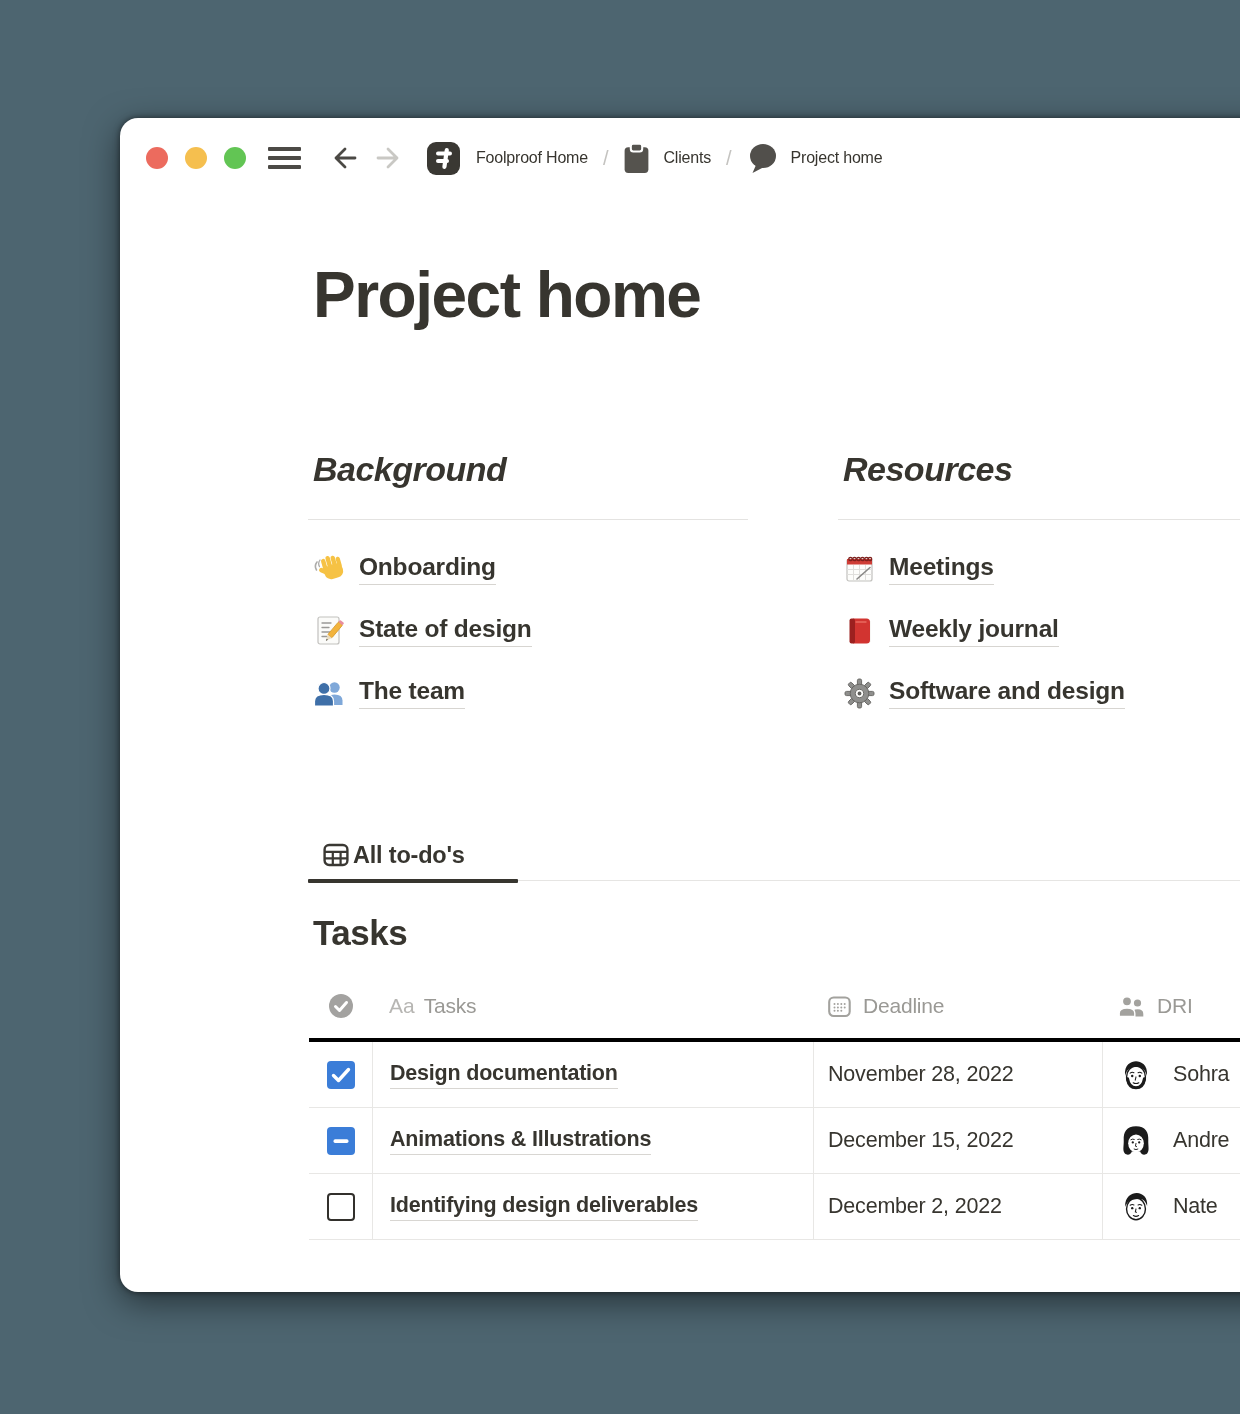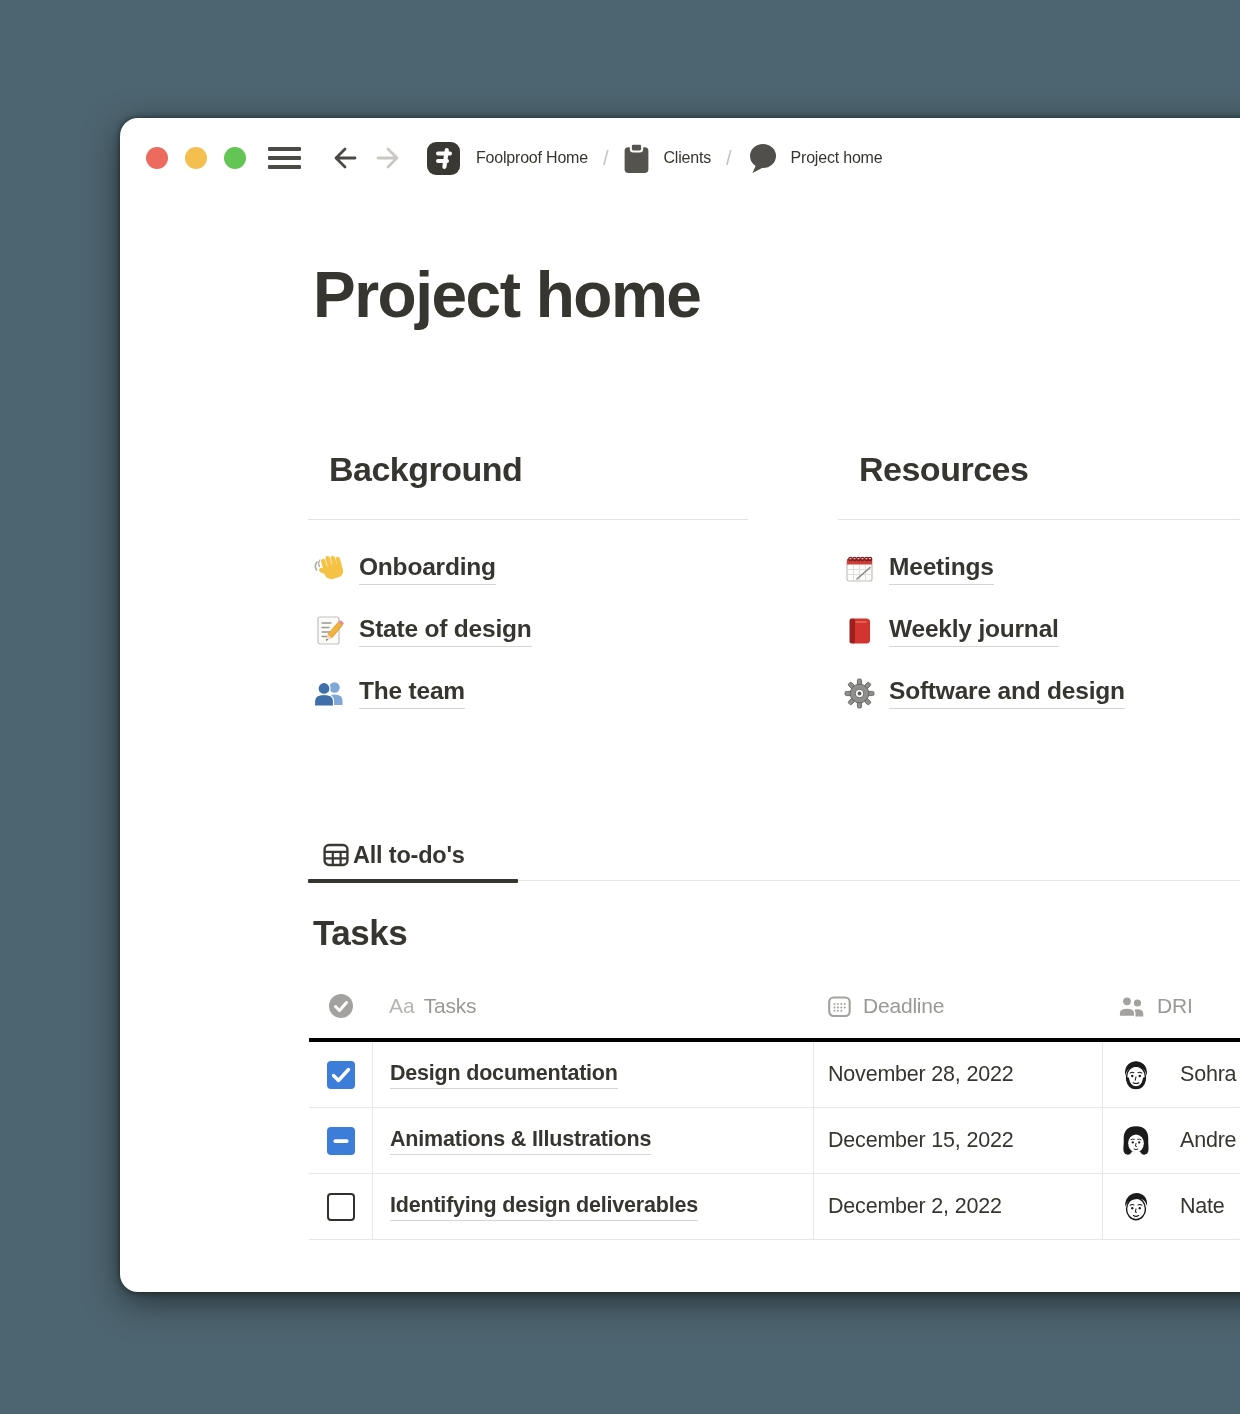--- a/index.html
+++ b/index.html
@@ -18,21 +18,21 @@
   .logo{margin-left:22px;width:33px;height:33px;border-radius:9px;background:#3a3833;position:relative;flex:none;}
   .crumb{margin-left:16px;font-size:16px;font-weight:500;color:#37352f;letter-spacing:-.2px;white-space:nowrap;}
   .crumb-sep{margin-left:15px;font-size:20px;color:#c4c3c0;}
   .crumb-icon{margin-left:15px;flex:none;display:flex;align-items:center;}
   
   .page-title{position:absolute;left:193px;top:140px;font-size:64px;font-weight:700;
     color:#37352f;letter-spacing:-1.5px;}
   .section{position:absolute;top:330px;}
   .section.bg{left:188px;width:440px;}
   .section.res{left:718px;width:502px;}
-  .section h2{margin:0 0 28px 21px;font-size:34px;font-weight:700;color:#37352f;letter-spacing:-.5px;line-height:43px;}
+  .section h2{margin:0 0 28px 5px;font-size:34px;font-weight:700;color:#37352f;letter-spacing:-.5px;line-height:43px;font-style:italic;}
   .divider{border-top:1px solid #e4e3e1;height:0;}
   .links{margin-top:18px;}
   .link-row{height:62px;display:flex;align-items:center;gap:14px;padding-left:5px;cursor:pointer;}
   .link-row .emoji{width:32px;height:32px;flex:none;display:flex;align-items:center;justify-content:center;}
   .link-label{font-size:24.5px;font-weight:600;color:#37352f;letter-spacing:-.2px;
     border-bottom:1.5px solid #d7d5d1;padding-bottom:3px;}
   
   .tabbar{position:absolute;left:188px;top:712px;width:932px;height:50px;border-bottom:1px solid #e6e5e3;}
   .tab{position:absolute;left:0;top:0;height:50px;display:flex;align-items:center;gap:3px;padding-left:14px;cursor:pointer;}
   .tab-label{font-size:23.5px;font-weight:600;color:#37352f;letter-spacing:-.2px;}
@@ -50,21 +50,21 @@
   .trow .col-name,.trow .col-deadline,.trow .col-dri{border-left:1px solid #e8e7e5;}
   .hdr-label{font-size:21px;color:#9a9995;letter-spacing:-.2px;}
   .hdr-aa{font-size:21px;color:#b7b6b3;margin-right:9px;}
   .hdr-icon{margin-right:11px;display:flex;align-items:center;}
   .cb{width:28px;height:28px;border-radius:4px;display:flex;align-items:center;justify-content:center;cursor:pointer;box-sizing:border-box;}
   .cb.blue{background:#3b7dd8;}
   .cb.empty{background:#fff;border:2.5px solid #32302c;}
   .task-name{font-size:21.5px;font-weight:600;color:#37352f;letter-spacing:-.2px;
     border-bottom:1.5px solid #d8d6d2;padding-bottom:2px;cursor:pointer;}
   .date{font-size:21.5px;color:#37352f;letter-spacing:-.2px;}
-  .dri-name{font-size:21.5px;color:#37352f;margin-left:27px;letter-spacing:-.2px;}
+  .dri-name{font-size:21.5px;color:#37352f;margin-left:20px;letter-spacing:-.2px;}
   .avatar{width:34px;height:34px;flex:none;}
   svg{display:block;}
 </style>
 </head>
 <body>
 
 <div class="window">
 
   <div class="titlebar">
     <div class="tl" style="background:#ec6b5e"></div>

